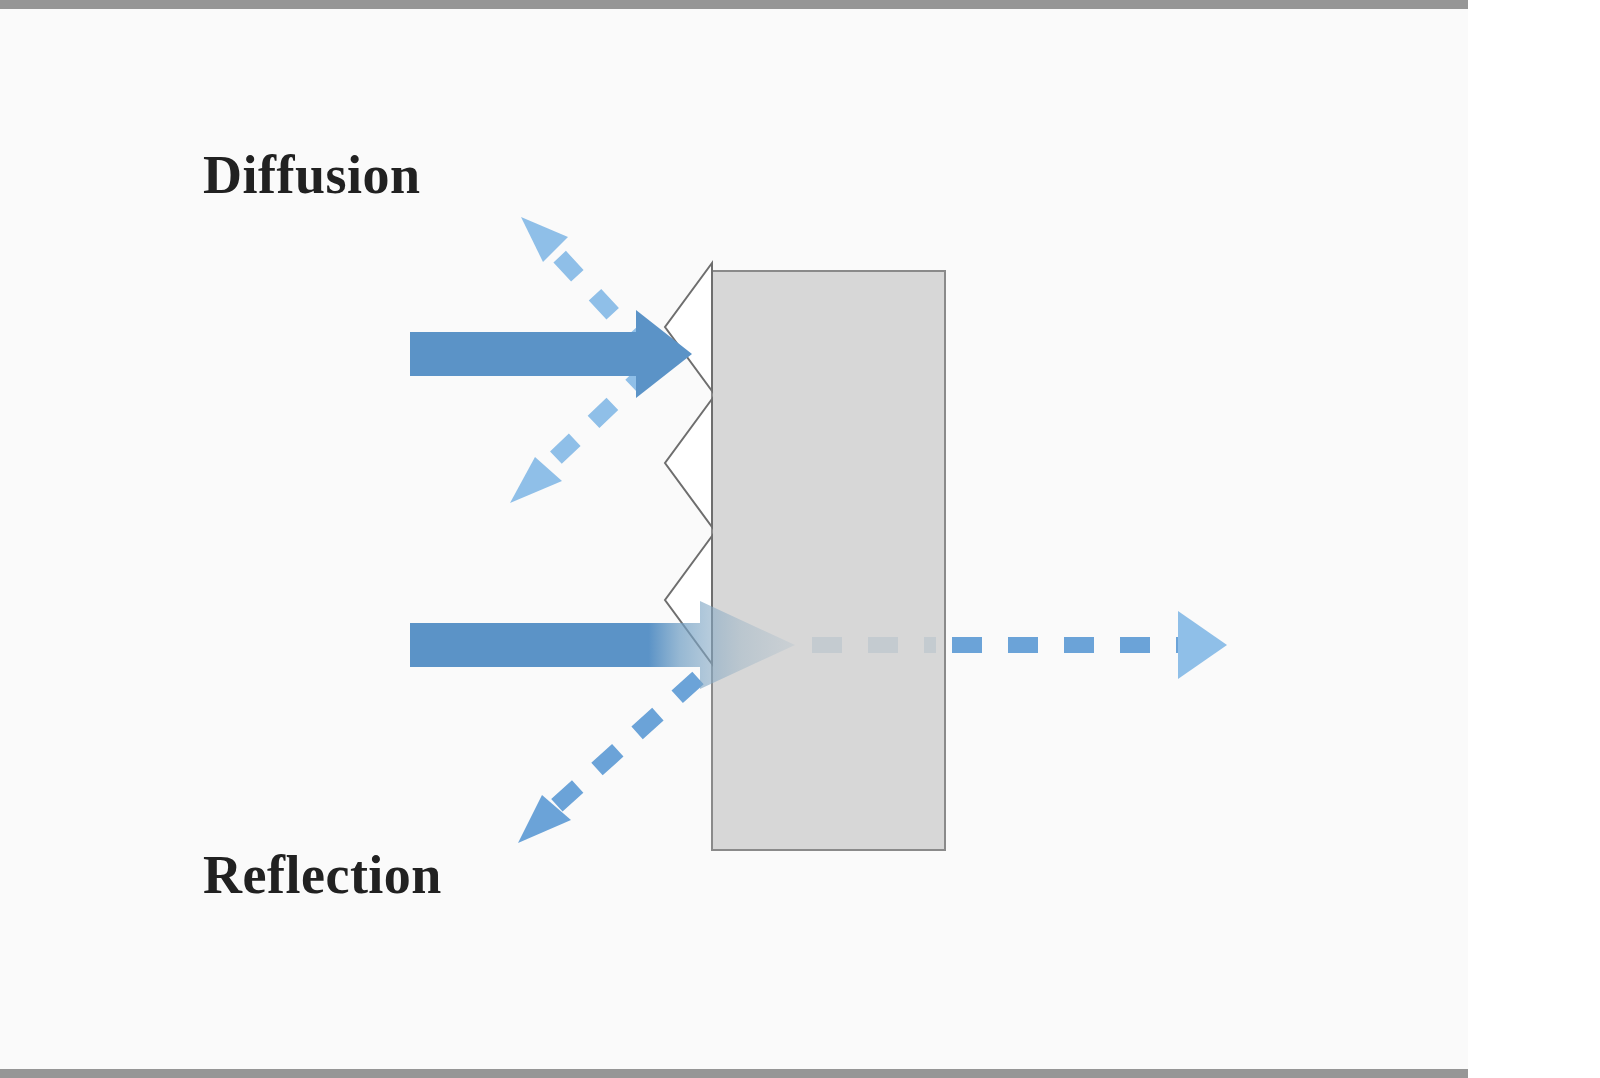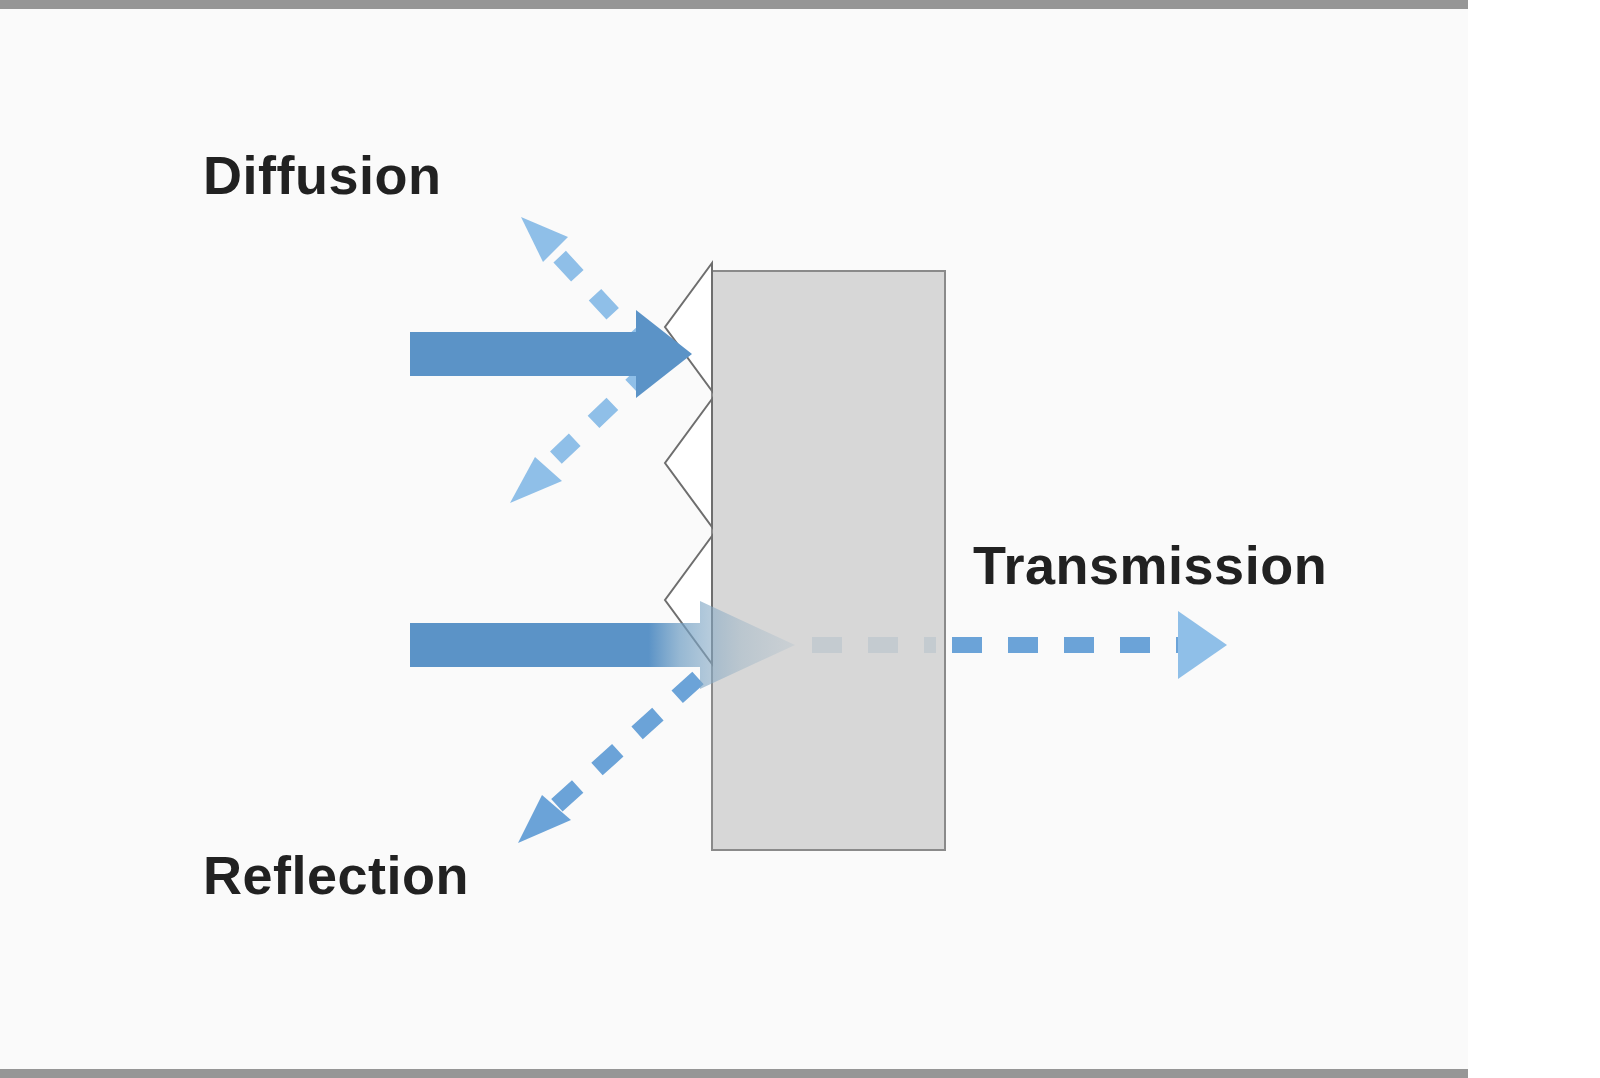--- a/index.html
+++ b/index.html
@@ -7,21 +7,21 @@
     margin: 0;
     padding: 0;
     background: #ffffff;
   }
   #page {
     position: relative;
     width: 1468px;
     height: 1078px;
     background: #fafafa;
     overflow: hidden;
-    font-family: Liberation Sans, sans-serif;
+    font-family: Liberation Serif, serif;
   }
   .frame-band {
     position: absolute;
     left: 0;
     width: 1600px;
     height: 9px;
     background: #969696;
   }
   .frame-band.top { top: 0; }
   .frame-band.bottom { bottom: 0; }
@@ -114,15 +114,14 @@
       <polygon points="1178,611 1227,645 1178,679" fill="#8fbfe8"></polygon>
     </g>
 
   </svg>
 
   <div class="label" id="label-diffusion">Diffusion</div>
 
 
   <div class="label" id="label-reflection">Reflection</div>
 
-  <div class="label" id="label-transmission">Transmission</div>
 
 </div>
 
 </body></html>

